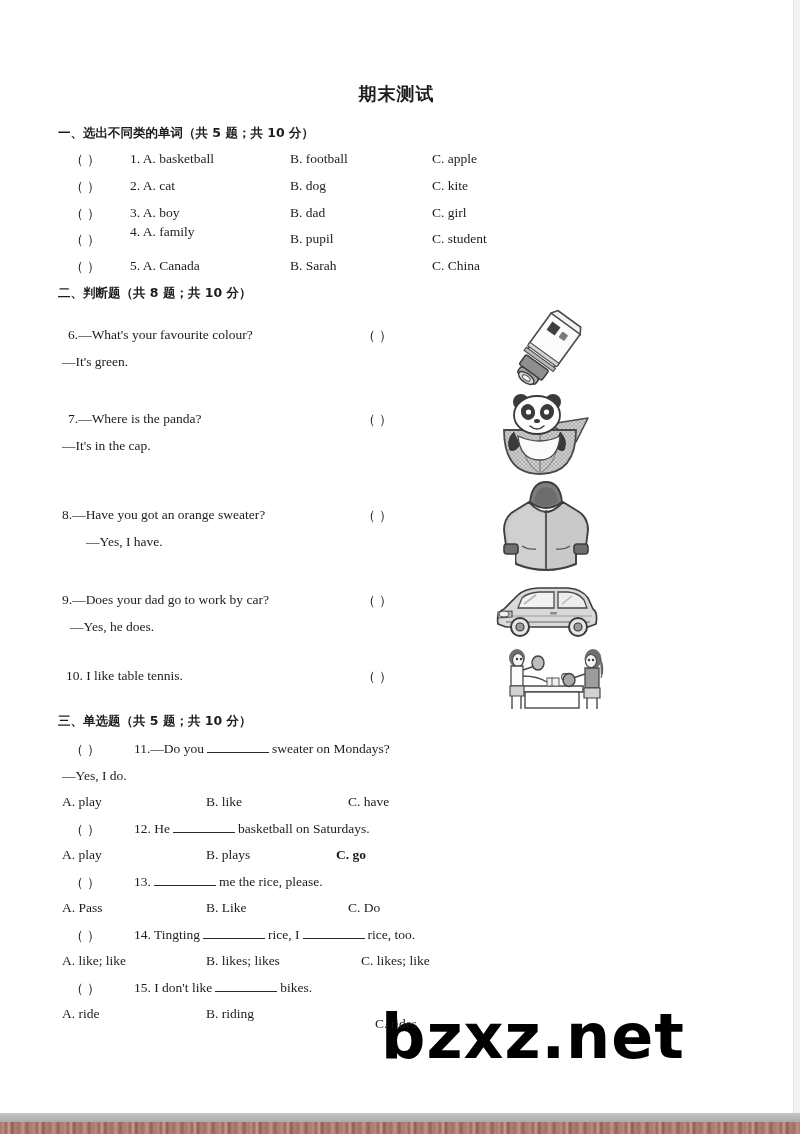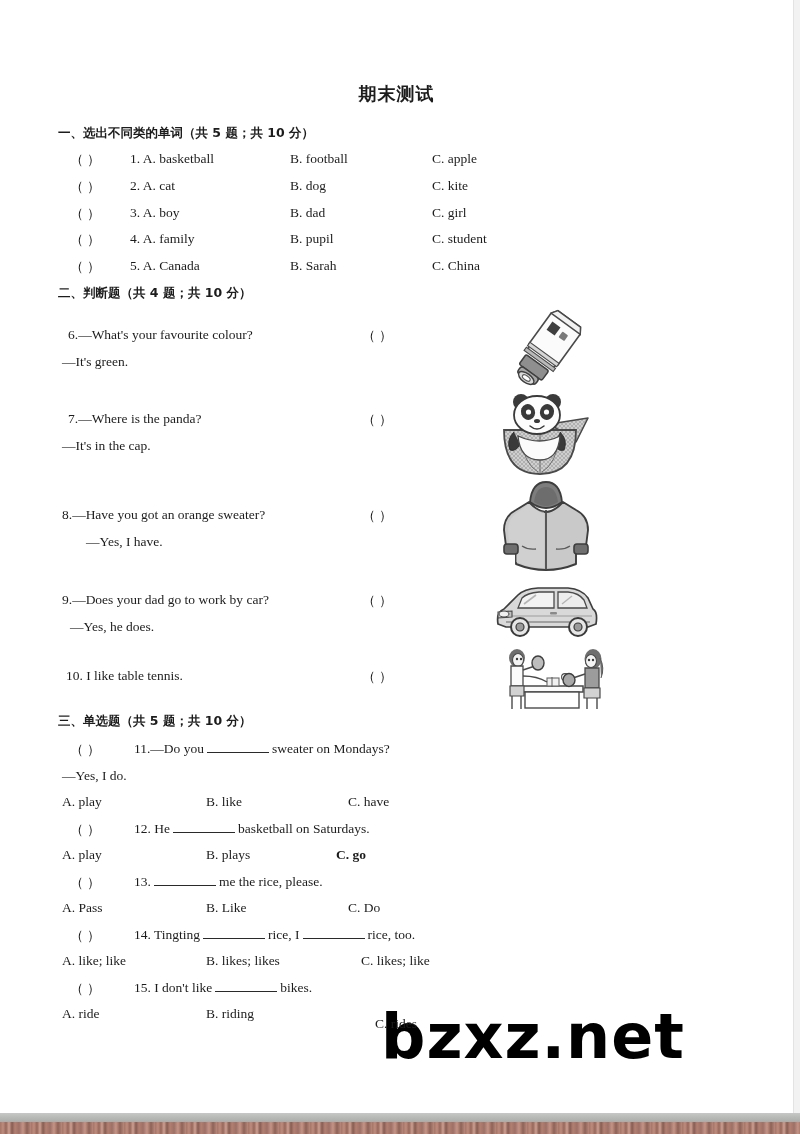--- a/index.html
+++ b/index.html
@@ -147,30 +147,30 @@
   <div class="qrow" style="left:130px; top:178px;">2. A. cat</div>
   <div class="opt" style="left:290px; top:178px;">B. dog</div>
   <div class="opt" style="left:432px; top:178px;">C. kite</div>
 
   <div class="paren" style="left:70px; top:205px;">（    ）</div>
   <div class="qrow" style="left:130px; top:205px;">3. A. boy</div>
   <div class="opt" style="left:290px; top:205px;">B. dad</div>
   <div class="opt" style="left:432px; top:205px;">C. girl</div>
 
   <div class="paren" style="left:70px; top:231px;">（    ）</div>
-  <div class="qrow" style="left:130px; top:231px;">4. A. family</div>
+  <div class="qrow" style="left:130px; top:224px;">4. A. family</div>
   <div class="opt" style="left:290px; top:231px;">B. pupil</div>
   <div class="opt" style="left:432px; top:231px;">C. student</div>
 
   <div class="paren" style="left:70px; top:258px;">（    ）</div>
   <div class="qrow" style="left:130px; top:258px;">5. A. Canada</div>
   <div class="opt" style="left:290px; top:258px;">B. Sarah</div>
   <div class="opt" style="left:432px; top:258px;">C. China</div>
 
-  <div class="sec-head" style="top:285px;">二、判断题（共 4 题；共 10 分）</div>
+  <div class="sec-head" style="top:285px;">二、判断题（共 8 题；共 10 分）</div>
 
   <div class="qrow" style="left:68px; top:327px;">6.—What's your favourite colour?</div>
   <div class="qrow" style="left:62px; top:354px;">—It's green.</div>
   <div class="paren" style="left:362px; top:327px;">（    ）</div>
 
   <div class="qrow" style="left:68px; top:411px;">7.—Where is the panda?</div>
   <div class="qrow" style="left:62px; top:438px;">—It's in the cap.</div>
   <div class="paren" style="left:362px; top:411px;">（    ）</div>
 
   <div class="qrow" style="left:62px; top:507px;">8.—Have you got an orange sweater?</div>

